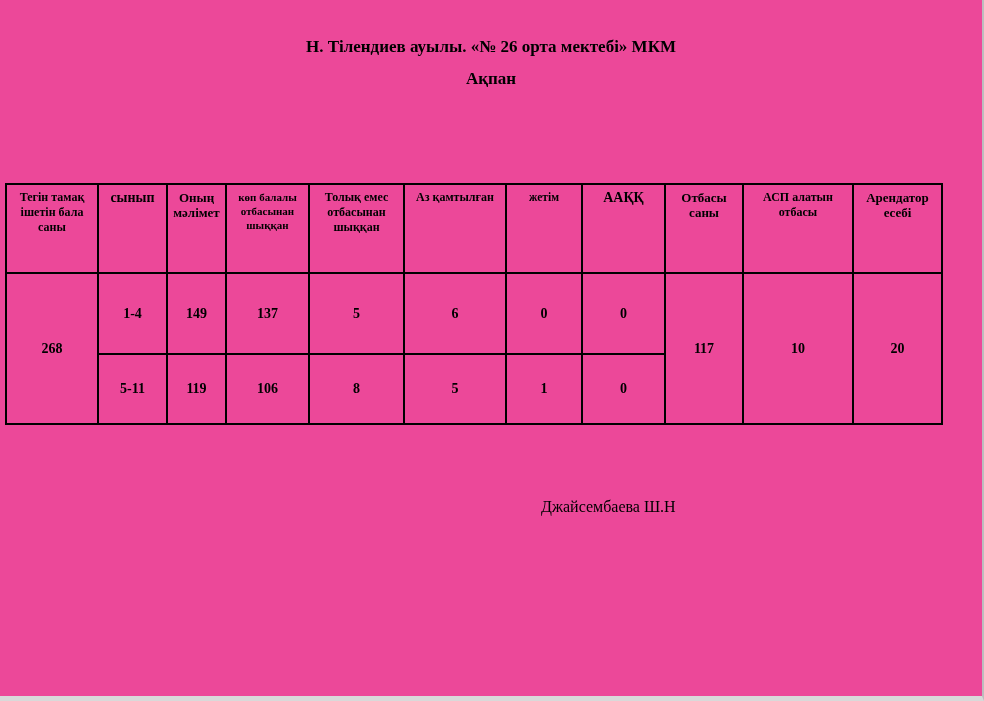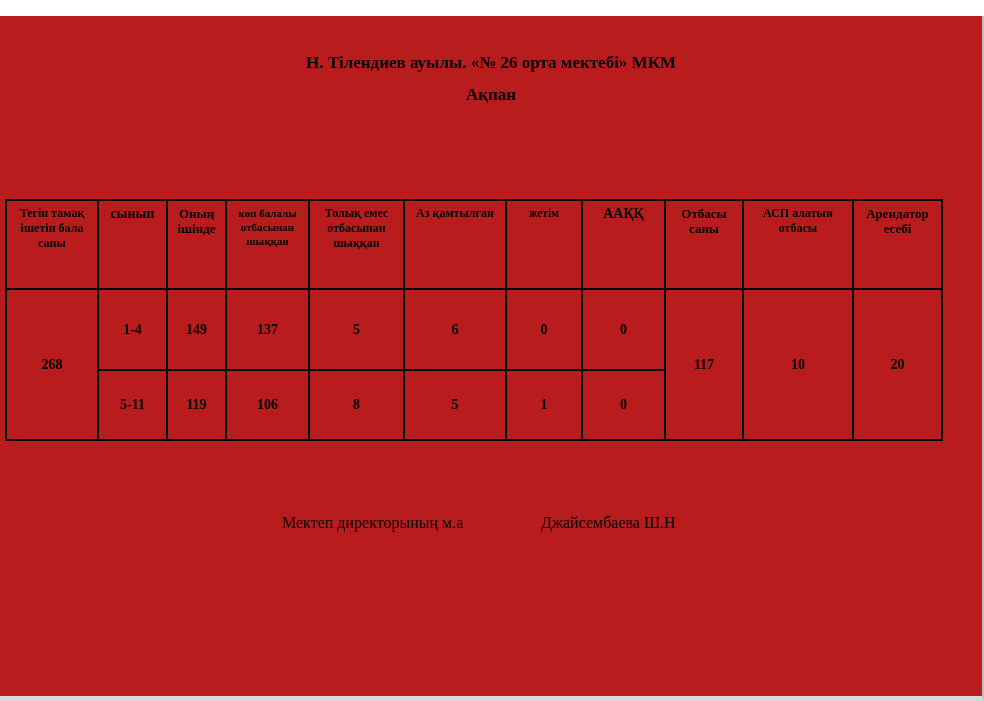--- a/index.html
+++ b/index.html
@@ -12,24 +12,23 @@
     height: 701px;
     position: relative;
     overflow: hidden;
     font-family: "Liberation Serif", "DejaVu Serif", serif;
     color: #000;
   }
   .page {
     position: absolute;
     inset: 0;
     box-sizing: border-box;
-    background: #b91c1c;
+    background: #ec4899;
     border-right: 2px solid #bdbdbd;
     border-bottom: 5px solid #d9d9d9;
-    margin-top: 16px;
   }
   .titles {
     padding-top: 38px;
     text-align: center;
     font-weight: bold;
     font-size: 17px;
   }
   .titles p {
     margin: 0 0 14px 0;
     line-height: 18px;
@@ -105,21 +104,21 @@
       <col style="width:76px">
         <col style="width:83px">
         <col style="width:78px">
       <col style="width:110px">
         <col style="width:89px">
     </colgroup>
     <thead>
       <tr>
         <th>Тегін тамақ ішетін бала саны</th>
         <th>сынып</th>
-        <th>Оның ішінде</th>
+        <th>Оның мәлімет</th>
         <th>көп балалы отбасынан шыққан</th>
         <th>Толық емес отбасынан шыққан</th>
         <th>Аз қамтылған</th>
         <th>жетім</th>
         <th>ААҚҚ</th>
         <th>Отбасы саны</th>
         <th>АСП алатын отбасы</th>
         <th>Арендатор есебі</th>
       </tr>
     </thead>
@@ -143,17 +142,16 @@
         <td>106</td>
         <td>8</td>
         <td>5</td>
         <td>1</td>
         <td>0</td>
       </tr>
     </tbody>
   </table>
 
   <div class="footer">
-    <span class="sig-role">Мектеп директорының м.а</span>
     <span class="sig-name">Джайсембаева Ш.Н</span>
   </div>
 
 </div>
 
 </body></html>

